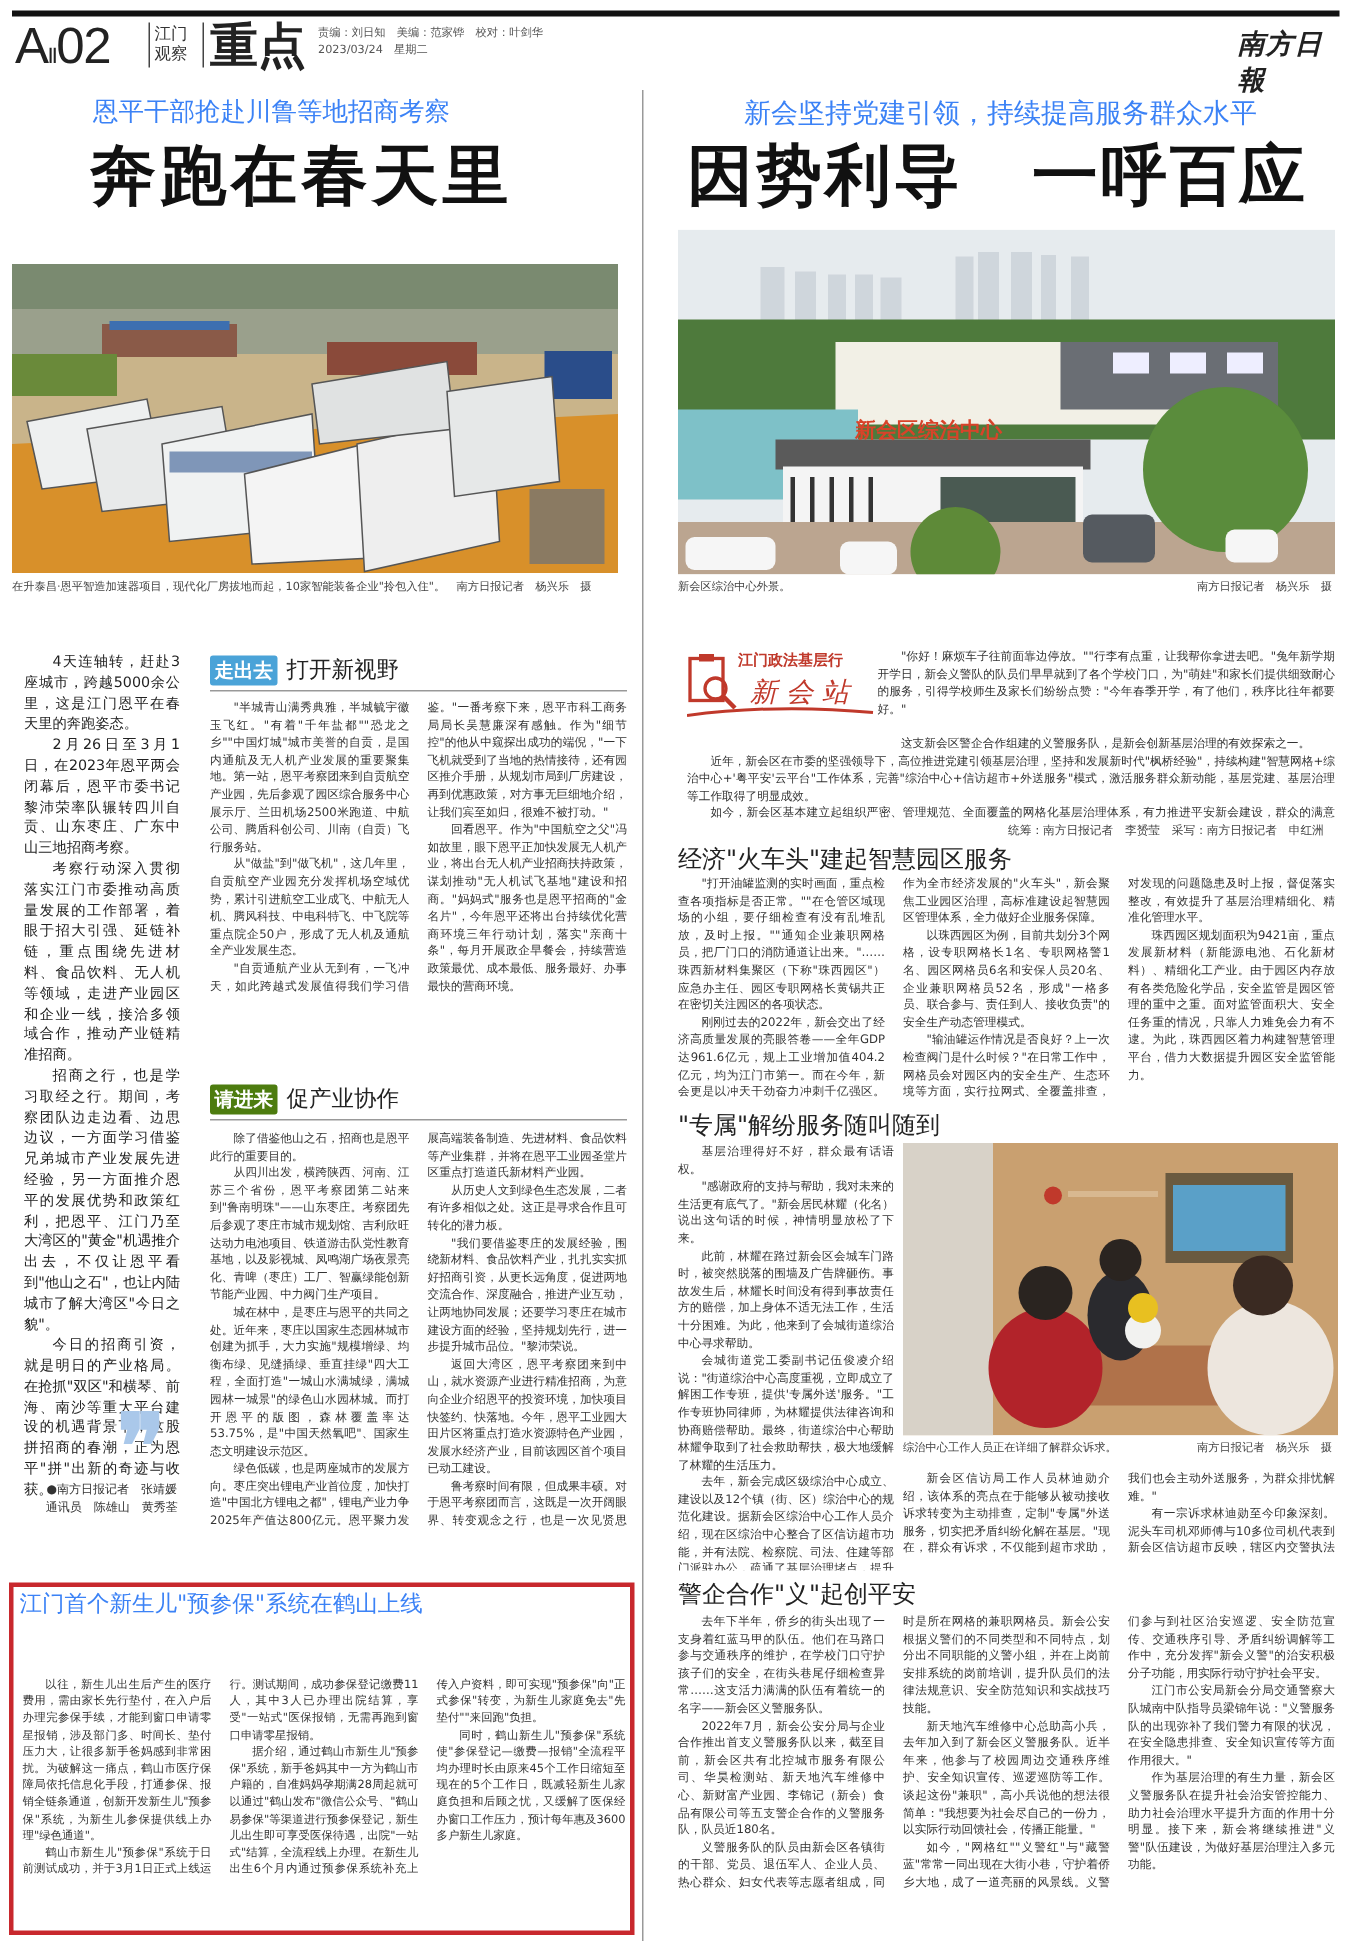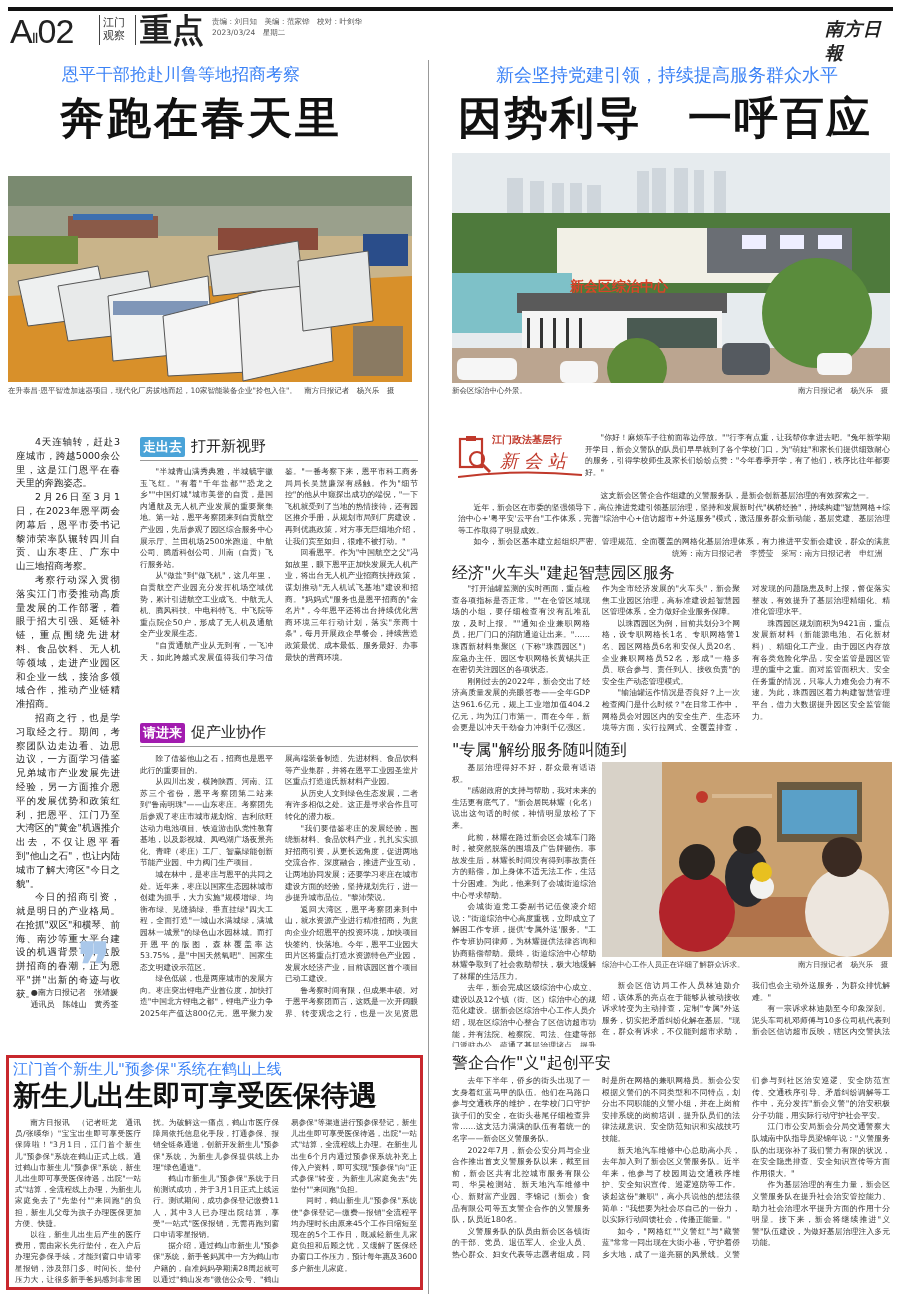--- a/index.html
+++ b/index.html
@@ -90,39 +90,37 @@
 <div class="abs sub" style="left:140px;top:437px"><span class="tag" style="background:#4aa3d8">走出去</span><span>打开新视野</span></div>
 <div class="abs divider" style="left:140px;top:460px;width:278px;height:1px"></div>
 <div class="abs body col2" style="left:140px;top:466px;width:278px;height:208px;overflow:hidden">
   <p>"半城青山满秀典雅，半城毓宇徽玉飞红。"有着"千年盐都""恐龙之乡""中国灯城"城市美誉的自贡，是国内通航及无人机产业发展的重要聚集地。第一站，恩平考察团来到自贡航空产业园，先后参观了园区综合服务中心展示厅、兰田机场2500米跑道、中航公司、腾盾科创公司、川南（自贡）飞行服务站。</p>
   <p>从"做盐"到"做飞机"，这几年里，自贡航空产业园充分发挥机场空域优势，累计引进航空工业成飞、中航无人机、腾风科技、中电科特飞、中飞院等重点院企50户，形成了无人机及通航全产业发展生态。</p>
   <p>"自贡通航产业从无到有，一飞冲天，如此跨越式发展值得我们学习借鉴。"一番考察下来，恩平市科工商务局局长吴慧廉深有感触。作为"细节控"的他从中窥探出成功的端倪，"一下飞机就受到了当地的热情接待，还有园区推介手册，从规划市局到厂房建设，再到优惠政策，对方事无巨细地介绍，让我们宾至如归，很难不被打动。"</p>
   <p>回看恩平。作为"中国航空之父"冯如故里，眼下恩平正加快发展无人机产业，将出台无人机产业招商扶持政策，谋划推动"无人机试飞基地"建设和招商。"妈妈式"服务也是恩平招商的"金名片"，今年恩平还将出台持续优化营商环境三年行动计划，落实"亲商十条"，每月开展政企早餐会，持续营造政策最优、成本最低、服务最好、办事最快的营商环境。</p>
 
 </div>
 
-<div class="abs sub" style="left:140px;top:723px"><span class="tag" style="background:#a21caf">请进来</span><span>促产业协作</span></div>
+<div class="abs sub" style="left:140px;top:723px"><span class="tag" style="background:#4d7c0f">请进来</span><span>促产业协作</span></div>
 <div class="abs divider" style="left:140px;top:746px;width:278px;height:1px"></div>
 <div class="abs body col2" style="left:140px;top:753px;width:278px;height:277px;overflow:hidden">
   <p>除了借鉴他山之石，招商也是恩平此行的重要目的。</p>
   <p>从四川出发，横跨陕西、河南、江苏三个省份，恩平考察团第二站来到"鲁南明珠"——山东枣庄。考察团先后参观了枣庄市城市规划馆、吉利欣旺达动力电池项目、铁道游击队党性教育基地，以及影视城、凤鸣湖广场夜景亮化、青啤（枣庄）工厂、智赢绿能创新节能产业园、中力阀门生产项目。</p>
   <p>城在林中，是枣庄与恩平的共同之处。近年来，枣庄以国家生态园林城市创建为抓手，大力实施"规模增绿、均衡布绿、见缝插绿、垂直挂绿"四大工程，全面打造"一城山水满城绿，满城园林一城景"的绿色山水园林城。而打开恩平的版图，森林覆盖率达53.75%，是"中国天然氧吧"、国家生态文明建设示范区。</p>
   <p>绿色低碳，也是两座城市的发展方向。枣庄突出锂电产业首位度，加快打造"中国北方锂电之都"，锂电产业力争2025年产值达800亿元。恩平聚力发展高端装备制造、先进材料、食品饮料等产业集群，并将在恩平工业园圣堂片区重点打造道氏新材料产业园。</p>
   <p>从历史人文到绿色生态发展，二者有许多相似之处。这正是寻求合作且可转化的潜力板。</p>
   <p>"我们要借鉴枣庄的发展经验，围绕新材料、食品饮料产业，扎扎实实抓好招商引资，从更长远角度，促进两地交流合作、深度融合，推进产业互动，让两地协同发展；还要学习枣庄在城市建设方面的经验，坚持规划先行，进一步提升城市品位。"黎沛荣说。</p>
   <p>返回大湾区，恩平考察团来到中山，就水资源产业进行精准招商，为意向企业介绍恩平的投资环境，加快项目快签约、快落地。今年，恩平工业园大田片区将重点打造水资源特色产业园，发展水经济产业，目前该园区首个项目已动工建设。</p>
   <p>鲁考察时间有限，但成果丰硕。对于恩平考察团而言，这既是一次开阔眼界、转变观念之行，也是一次见贤思齐、学习经验之行，更是一次感受压力、增强干劲之行。期间，多个代表性项目均表达了投资意向。</p>
 
 </div>
 
 <div class="abs box" style="left:6px;top:1055px;width:417px;height:235px">
   <div class="kicker" style="position:absolute;left:4px;top:2px;font-size:15px">江门首个新生儿"预参保"系统在鹤山上线</div>
-  <div class="headline" style="position:absolute;left:4px;top:20px;font-size:28px;line-height:36px;font-weight:bold">新生儿出生即可享受医保待遇</div>
   <div class="body col3" style="position:absolute;left:6px;top:59px;width:402px;height:170px;overflow:hidden;font-size:7.6px;line-height:11.2px">
-    <p>南方日报讯　（记者旺龙　通讯员/张暎华）"宝宝出生即可享受医疗保障啦！"3月1日，江门首个新生儿"预参保"系统在鹤山正式上线。通过鹤山市新生儿"预参保"系统，新生儿出生即可享受医保待遇，出院"一站式"结算，全流程线上办理，为新生儿家庭免去了"先垫付""来回跑"的负担，新生儿父母为孩子办理医保更加方便、快捷。</p>
     <p>以往，新生儿出生后产生的医疗费用，需由家长先行垫付，在入户后办理完参保手续，才能到窗口申请零星报销，涉及部门多、时间长、垫付压力大，让很多新手爸妈感到非常困扰。为破解这一痛点，鹤山市医疗保障局依托信息化手段，打通参保、报销全链条通道，创新开发新生儿"预参保"系统，为新生儿参保提供线上办理"绿色通道"。</p>
     <p>鹤山市新生儿"预参保"系统于日前测试成功，并于3月1日正式上线运行。测试期间，成功参保登记缴费11人，其中3人已办理出院结算，享受"一站式"医保报销，无需再跑到窗口申请零星报销。</p>
     <p>据介绍，通过鹤山市新生儿"预参保"系统，新手爸妈其中一方为鹤山市户籍的，自准妈妈孕期满28周起就可以通过"鹤山发布"微信公众号、"鹤山易参保"等渠道进行预参保登记，新生儿出生即可享受医保待遇，出院"一站式"结算，全流程线上办理。在新生儿出生6个月内通过预参保系统补充上传入户资料，即可实现"预参保"向"正式参保"转变，为新生儿家庭免去"先垫付""来回跑"负担。</p>
     <p>同时，鹤山新生儿"预参保"系统使"参保登记—缴费—报销"全流程平均办理时长由原来45个工作日缩短至现在的5个工作日，既减轻新生儿家庭负担和后顾之忧，又缓解了医保经办窗口工作压力，预计每年惠及3600多户新生儿家庭。</p>
 
   </div>
 </div>
 
 <div class="abs kicker" style="left:496px;top:63px;font-size:18px">新会坚持党建引领，持续提高服务群众水平</div>
 <div class="abs headline" style="left:458px;top:92px;font-size:44px;line-height:52px;letter-spacing:2px">因势利导　一呼百应</div>

